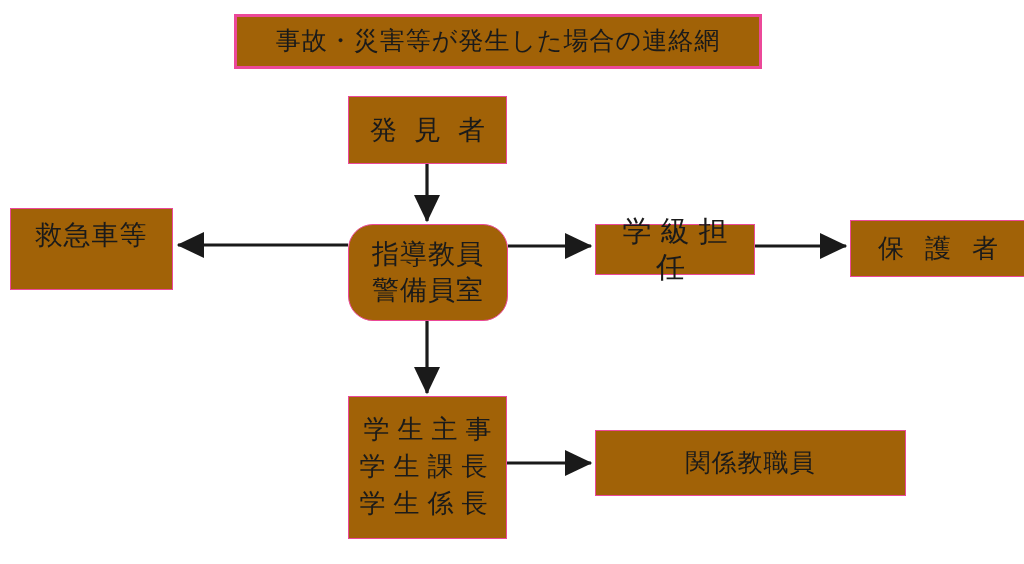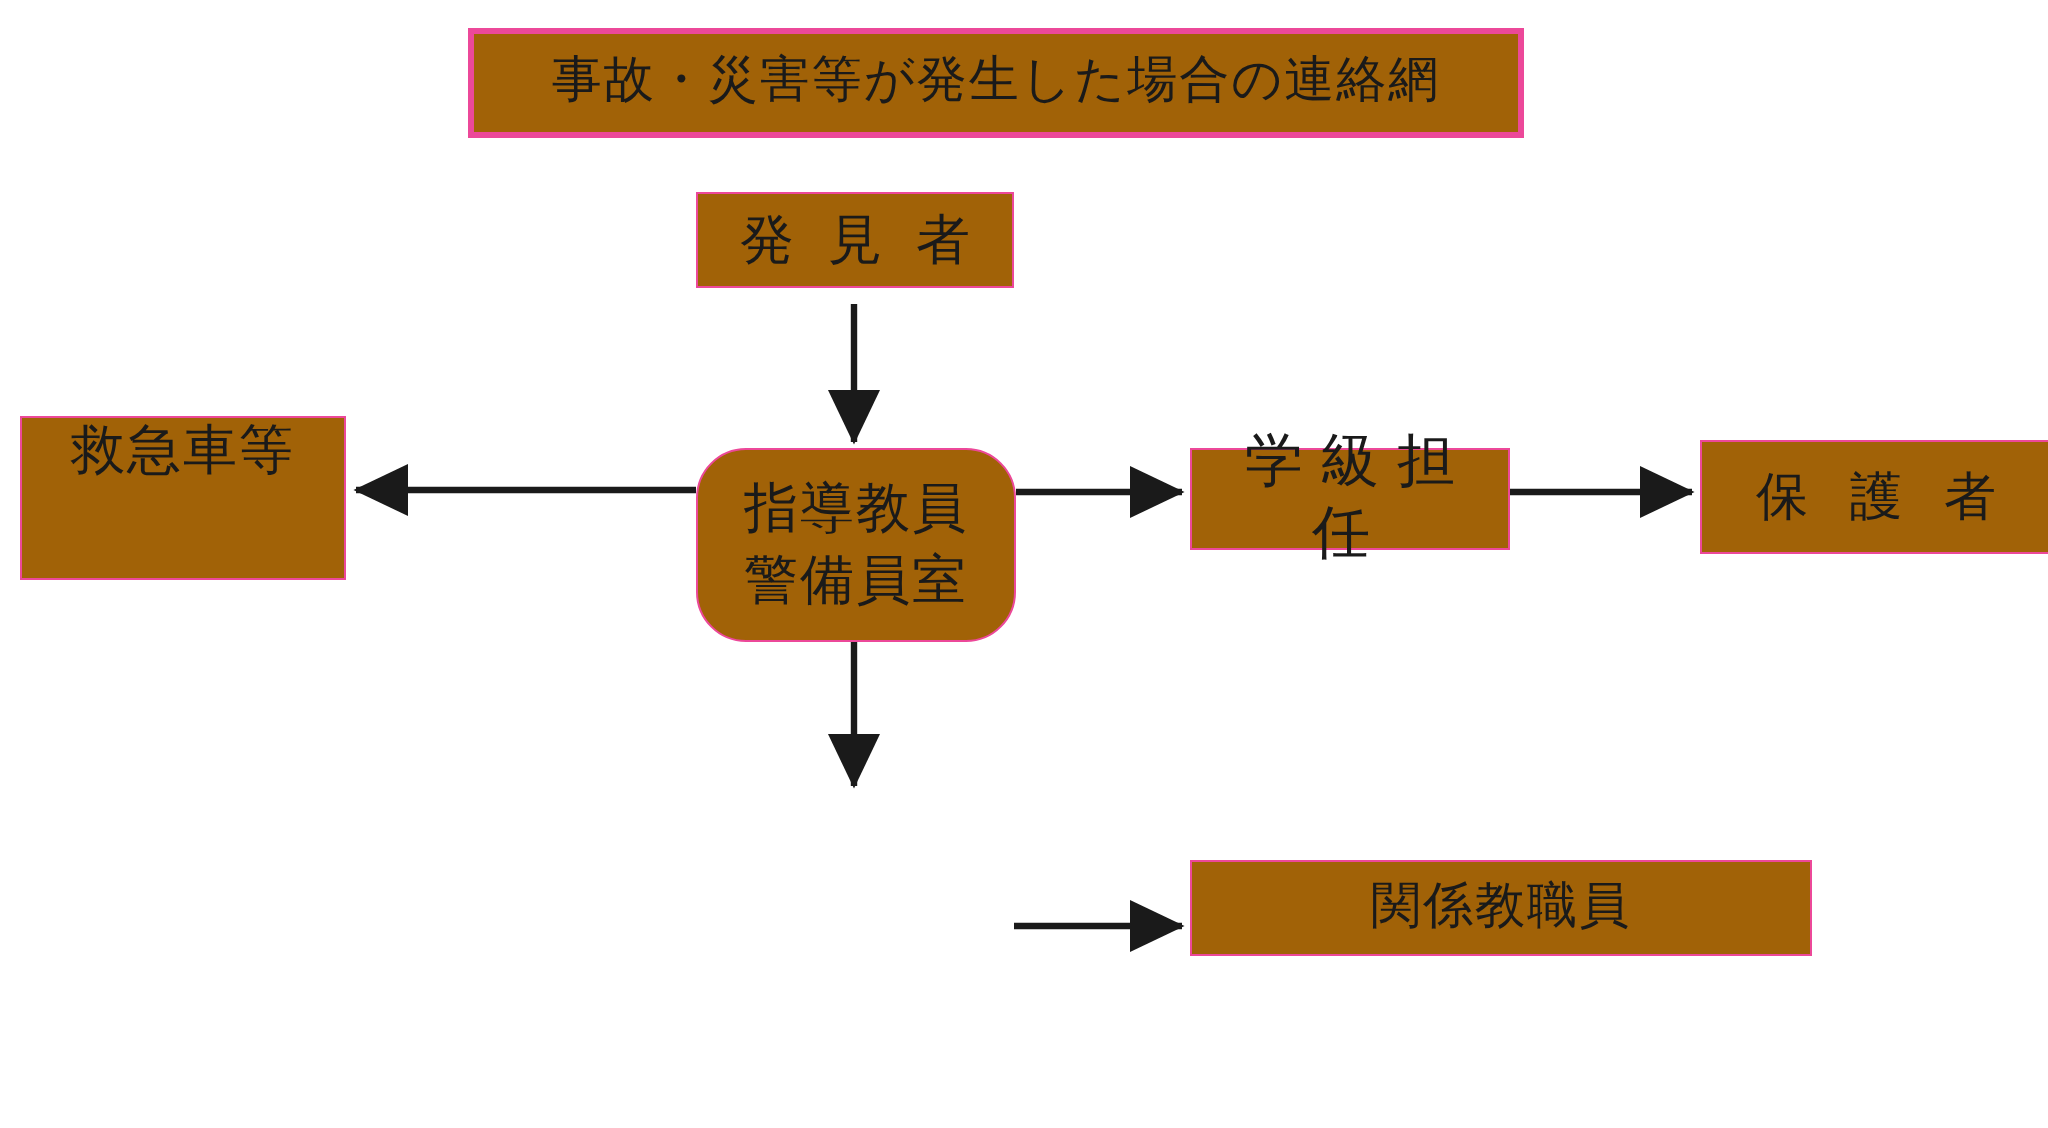--- a/index.html
+++ b/index.html
@@ -42,21 +42,21 @@
     width: 528px;
     height: 55px;
     font-size: 25px;
     letter-spacing: 1px;
     border-width: 3px;
   }
   .box-discoverer {
     left: 348px;
     top: 96px;
     width: 159px;
-    height: 48px;
+    height: 68px;
     font-size: 27px;
     letter-spacing: 17px;
     text-indent: 17px;
   }
   .box-center {
     left: 348px;
     top: 224px;
     width: 160px;
     height: 97px;
     font-size: 27px;
@@ -65,20 +65,21 @@
     border-radius: 25px;
   }
   .box-ambulance {
     left: 10px;
     top: 208px;
     width: 163px;
     height: 82px;
     font-size: 27px;
     letter-spacing: 1px;
     align-items: flex-start;
+    padding-top: 10px;
   }
   .box-homeroom {
     left: 595px;
     top: 224px;
     width: 160px;
     height: 51px;
     font-size: 29px;
     letter-spacing: 9px;
     text-indent: 9px;
   }
@@ -98,21 +99,21 @@
     height: 143px;
     font-size: 26px;
     letter-spacing: 8px;
     text-indent: 8px;
     line-height: 1.42;
   }
   .box-related-staff {
     left: 595px;
     top: 430px;
     width: 311px;
-    height: 48px;
+    height: 66px;
     font-size: 25px;
     letter-spacing: 1px;
     text-align: right;
   }
 </style>
 </head>
 <body>
 
 <div id="canvas">
 
@@ -142,16 +143,19 @@
 
   <div class="node-box box-center">指導教員
 警備員室</div>
 
   <div class="node-box box-ambulance">救急車等</div>
 
   <div class="node-box box-homeroom">学級担任</div>
 
   <div class="node-box box-guardian">保護者</div>
 
+  <div class="node-box box-student-affairs">学生主事
+学生課長
+学生係長</div>
 
   <div class="node-box box-related-staff">関係教職員</div>
 
 </div>
 
 </body></html>

